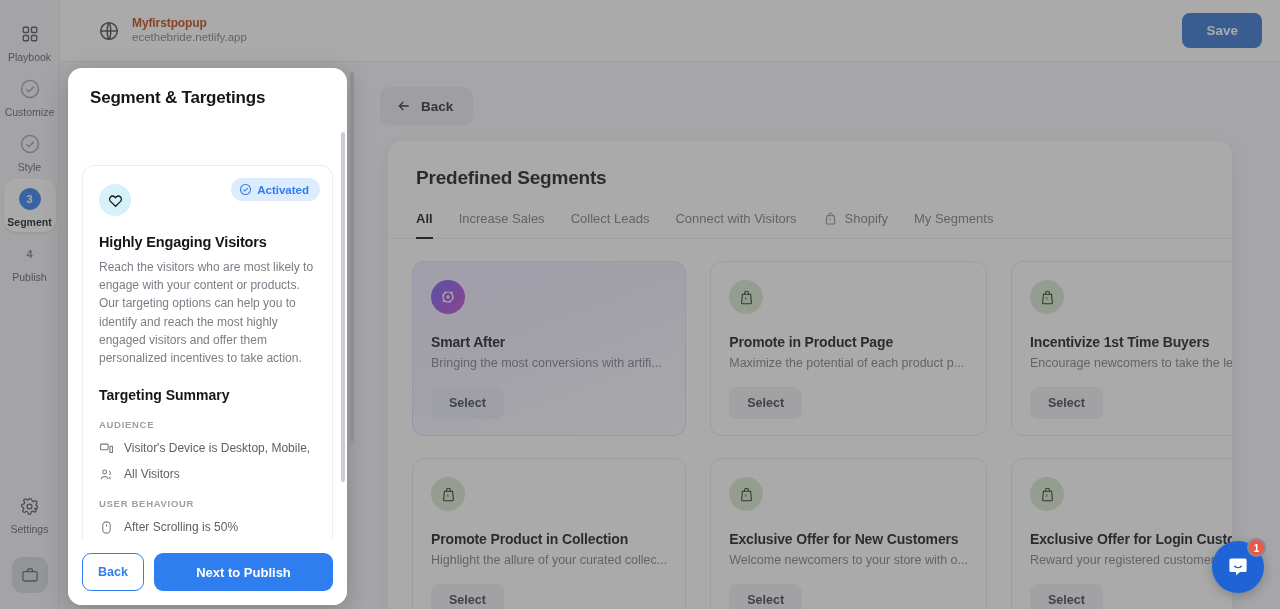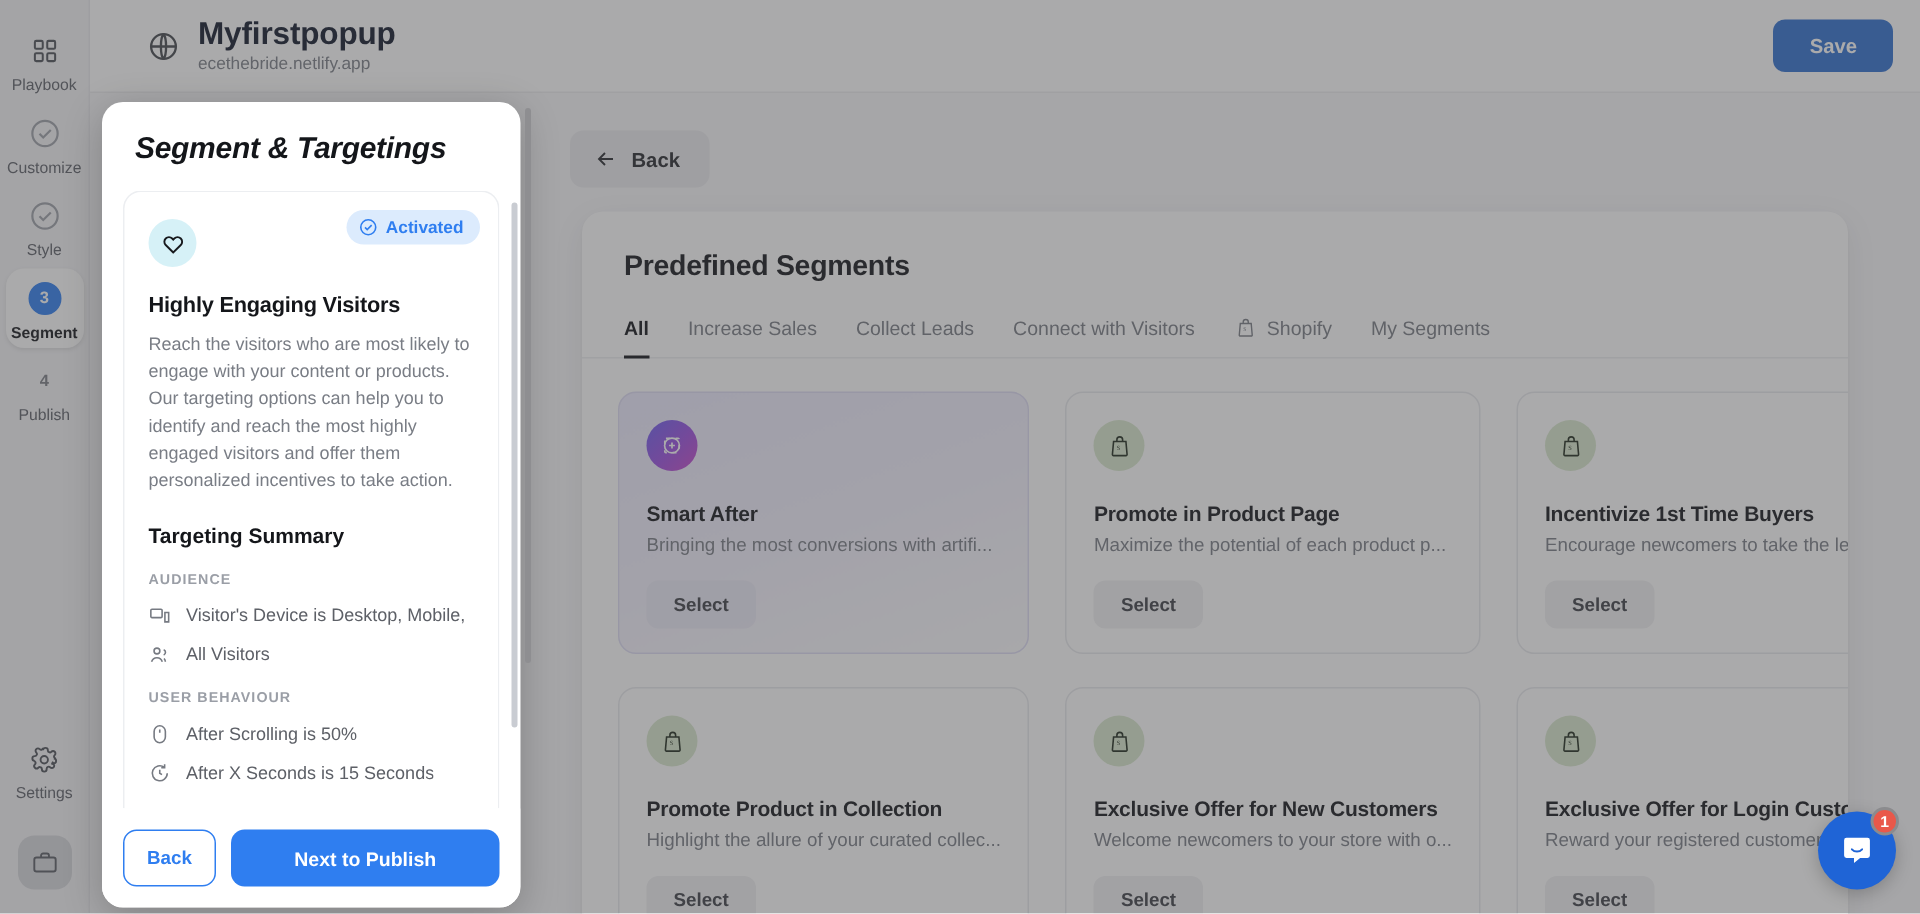--- a/index.html
+++ b/index.html
@@ -16,21 +16,21 @@
 
   
   .topbar {
     position: absolute; left: 60px; top: 0; right: 0; height: 62px;
     background: #ffffff;
     border-bottom: 1px solid #ececef;
     display: flex; align-items: center; padding: 0 18px;
   }
   .globe-icon { width: 22px; height: 22px; flex: 0 0 22px; margin-left: 20px; color: #44474d; }
   .site-meta { margin-left: 12px; line-height: 1.18; }
-  .site-title { font-size: 21px; font-weight: 700; color: #0f172a; letter-spacing: -.1px; }
+  .site-title { font-size: 12px; font-weight: 700; color: #c2410c; letter-spacing: -.1px; }
   .site-url { font-size: 11.5px; color: #7b7f87; margin-top: 1px; }
   .save-btn {
     margin-left: auto; background: #2f6fd0; color: #fff;
     font-size: 13.5px; font-weight: 700;
     border: none; border-radius: 8px;
     padding: 10px 24px; cursor: pointer;
   }
 
   
   .rail {
@@ -154,27 +154,27 @@
   .scrim { position: absolute; inset: 0; background: rgba(70,70,72,.46); z-index: 20; }
 
   
   .drawer {
     position: absolute; left: 68px; top: 68px; width: 279px; height: 537px;
     background: #fff; border-radius: 14px; z-index: 40;
     box-shadow: 0 6px 26px rgba(0,0,0,.22);
     display: flex; flex-direction: column; overflow: hidden;
   }
   .drawer-title {
-    font-size: 20px; font-weight: 700; color: #14161a;
-    padding: 20px 22px 16px; letter-spacing: -.2px; flex: 0 0 auto; font-style: italic;
+    font-size: 17px; font-weight: 700; color: #14161a;
+    padding: 20px 22px 16px; letter-spacing: -.2px; flex: 0 0 auto;
   }
   .drawer-body { flex: 1; overflow: hidden; padding: 0 14px; position: relative; }
   .inner-card {
     border: 1px solid #eceef1; border-top-left-radius: 12px; border-top-right-radius: 12px;
-    border-bottom: none; height: 100%; padding: 18px 16px 0; position: relative;
+    border-bottom: none; height: 100%; padding: 18px 16px 0; position: relative; margin-top: 41px;
   }
   .activated {
     position: absolute; right: 12px; top: 12px;
     background: #dcebfd; color: #2f7ef0;
     font-size: 11.5px; font-weight: 700;
     border-radius: 20px; padding: 5px 11px 5px 8px;
     display: flex; align-items: center; gap: 5px;
   }
   .heart-circle {
     width: 32px; height: 32px; border-radius: 50%;

